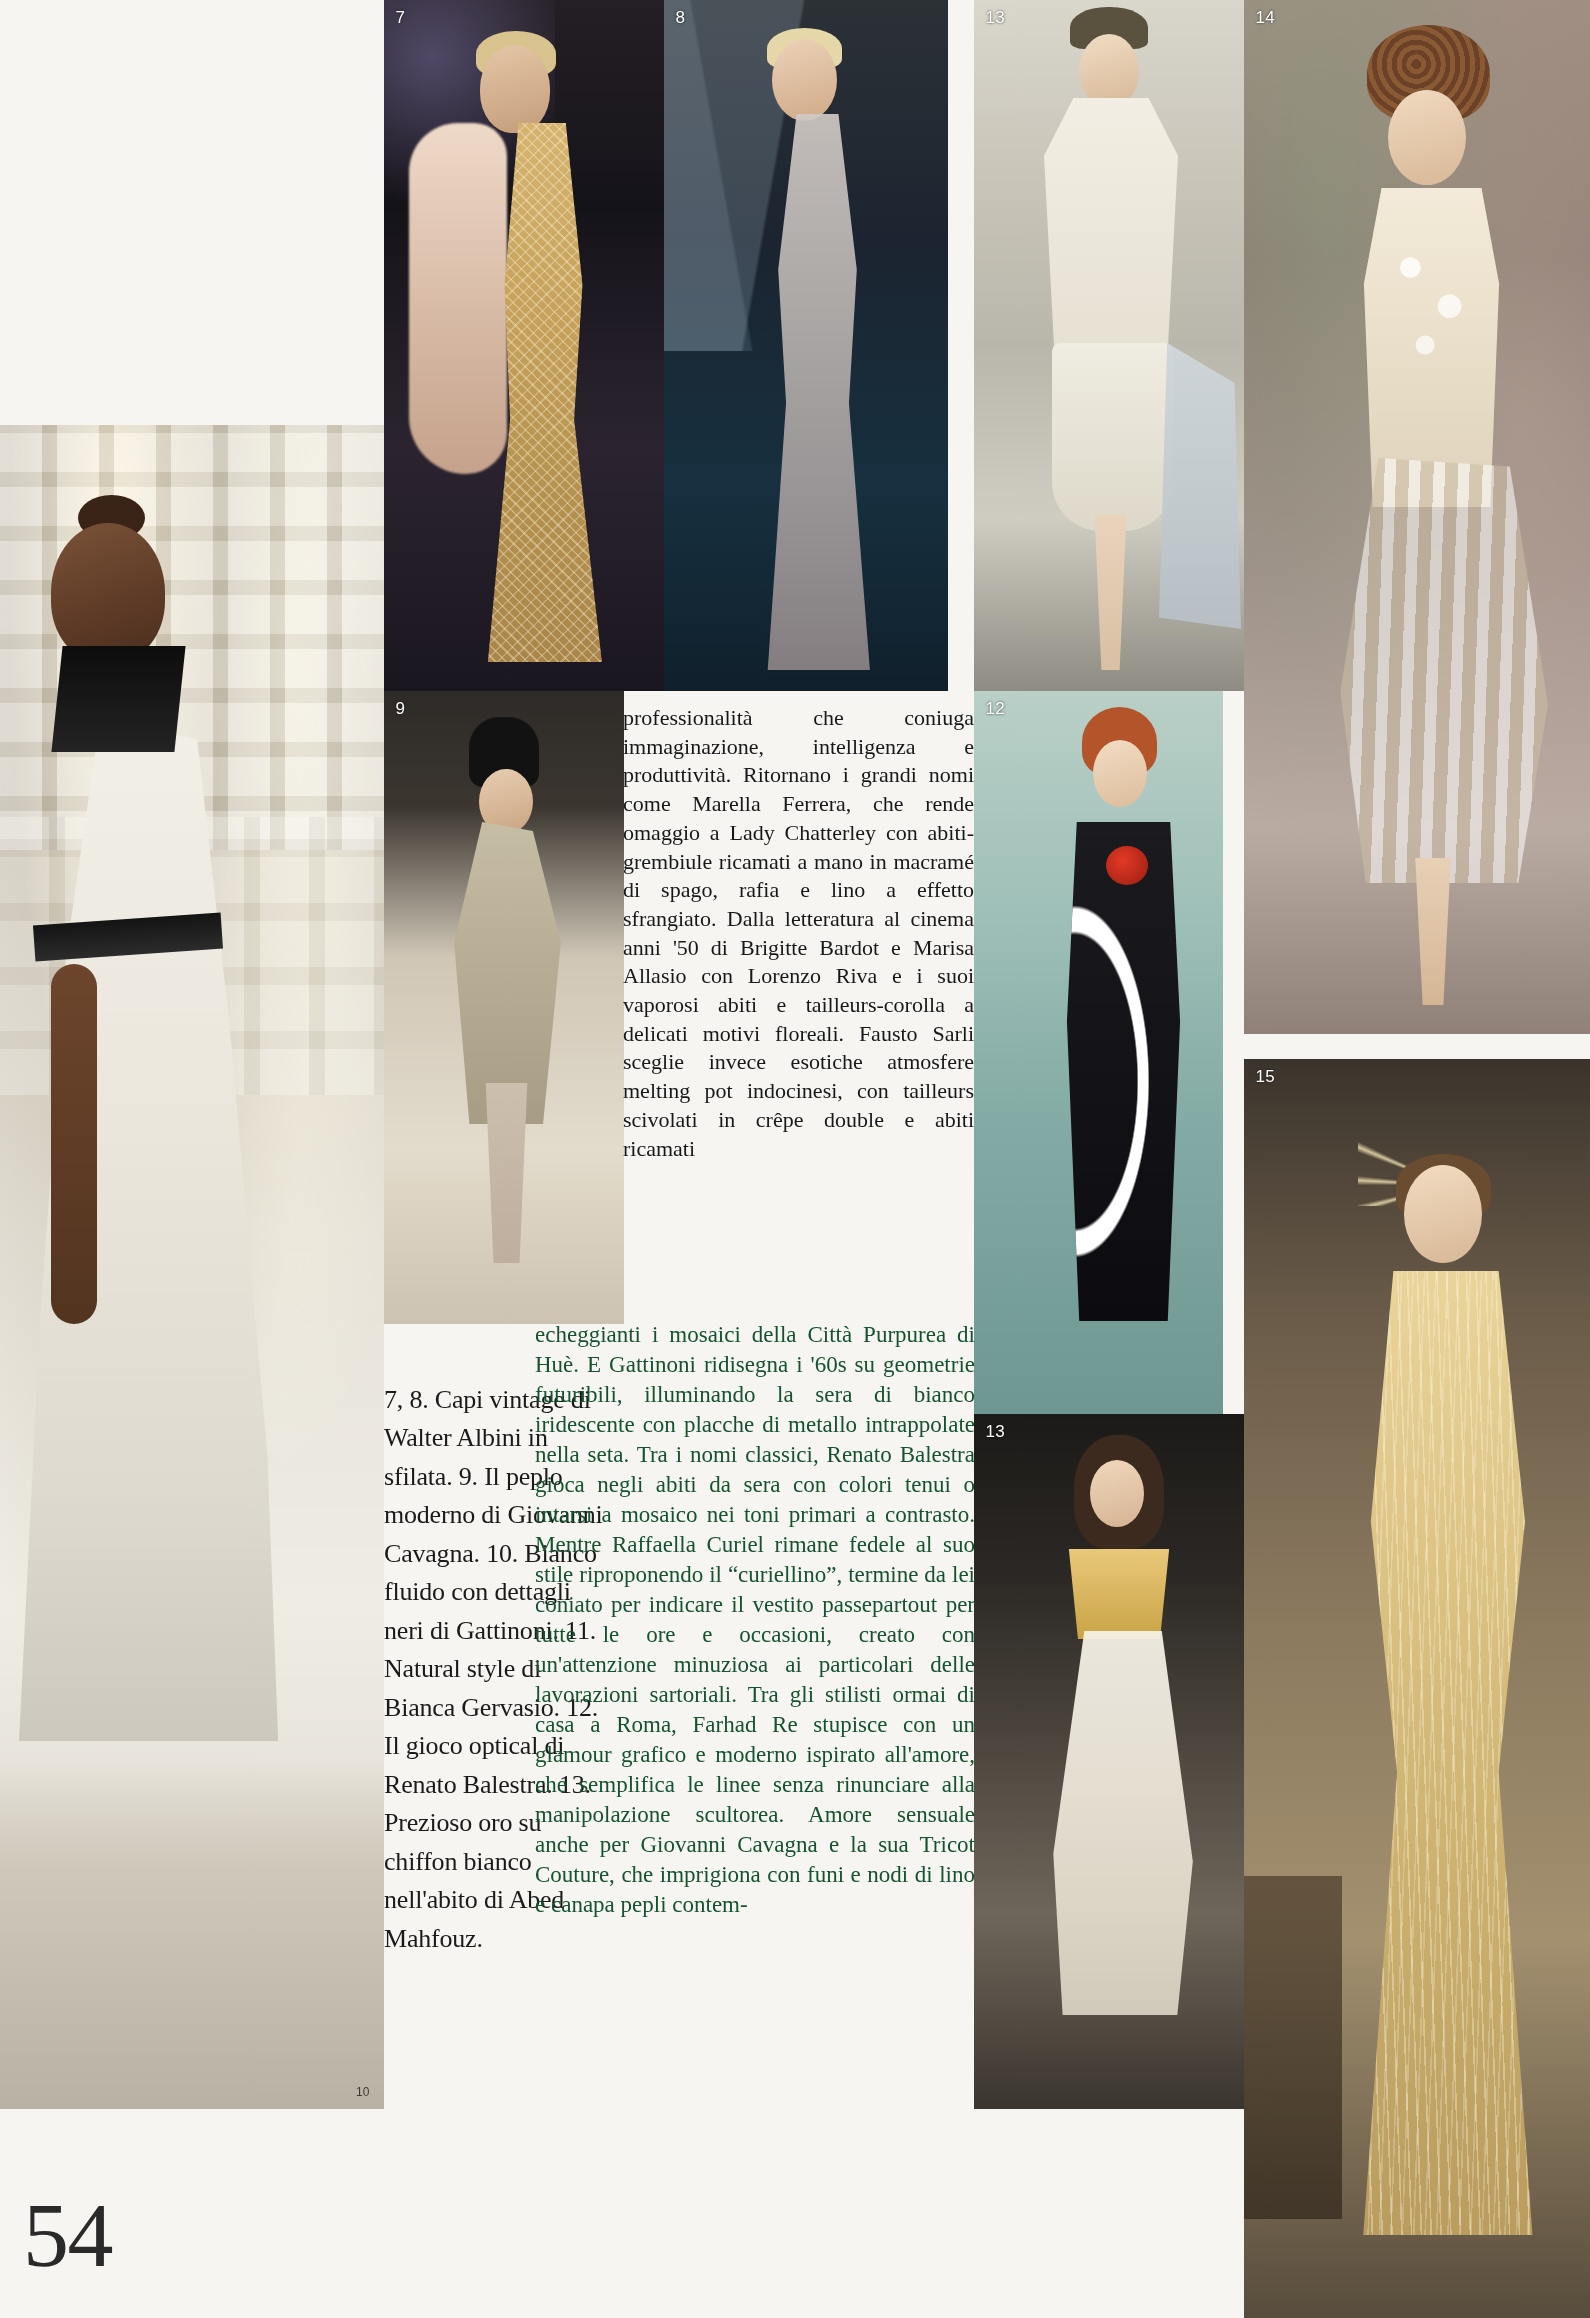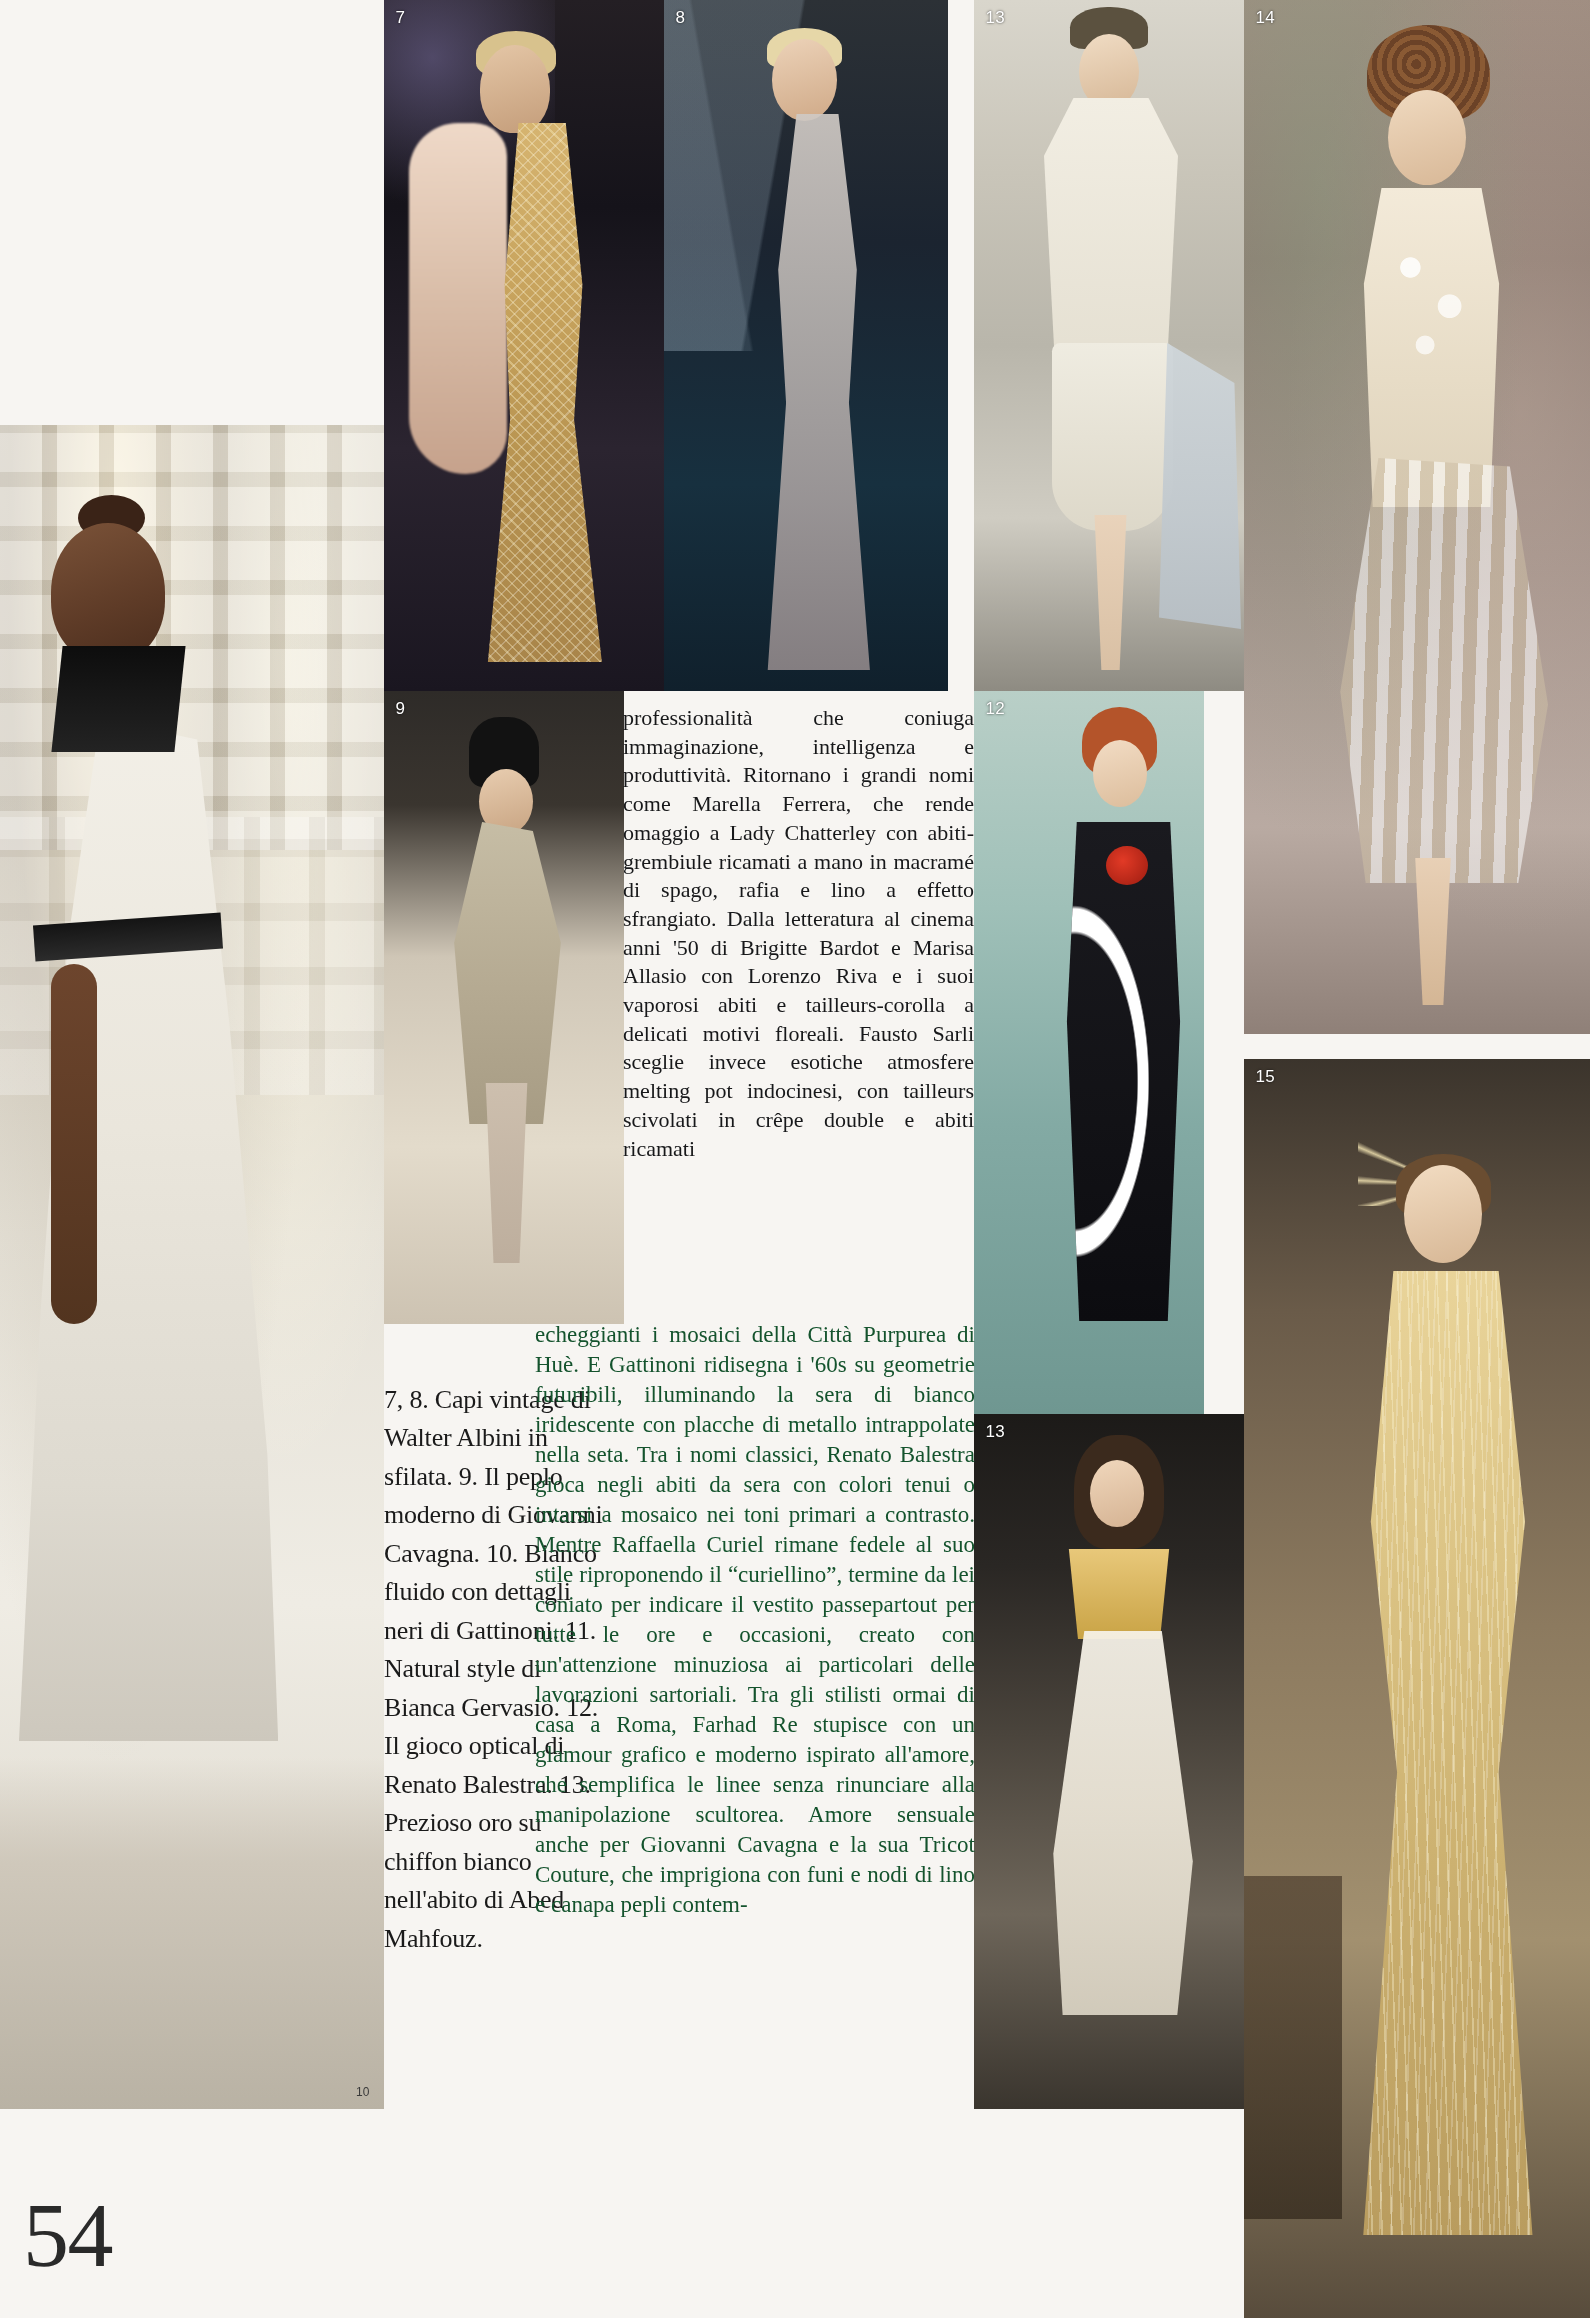--- a/index.html
+++ b/index.html
@@ -297,21 +297,21 @@
     clip-path: polygon(20% 0%, 82% 2%, 100% 58%, 86% 100%, 14% 100%, 2% 55%);
   }
   #photo-14 .legs {
     position: absolute; left: 152px; top: 858px; width: 74px; height: 147px;
     background: linear-gradient(180deg,#e8d0b6,#d4b695);
     clip-path: polygon(26% 0%, 74% 0%, 64% 100%, 36% 100%);
   }
 
   
   #photo-12 {
-    left: 974px; top: 691px; width: 230px; height: 723px;
+    left: 974px; top: 691px; width: 249px; height: 723px;
     background: linear-gradient(180deg,#b9cfc7 0%, #9fc0b8 30%, #83aaa4 60%, #6f9791 100%);
   }
   #photo-12 .hair {
     position: absolute; left: 108px; top: 16.3px; width: 75px; height: 70px;
     border-radius: 50% 50% 36% 36%;
     background: #b4542a;
   }
   #photo-12 .head {
     position: absolute; left: 119px; top: 49px; width: 54px; height: 67px;
     border-radius: 50%;

